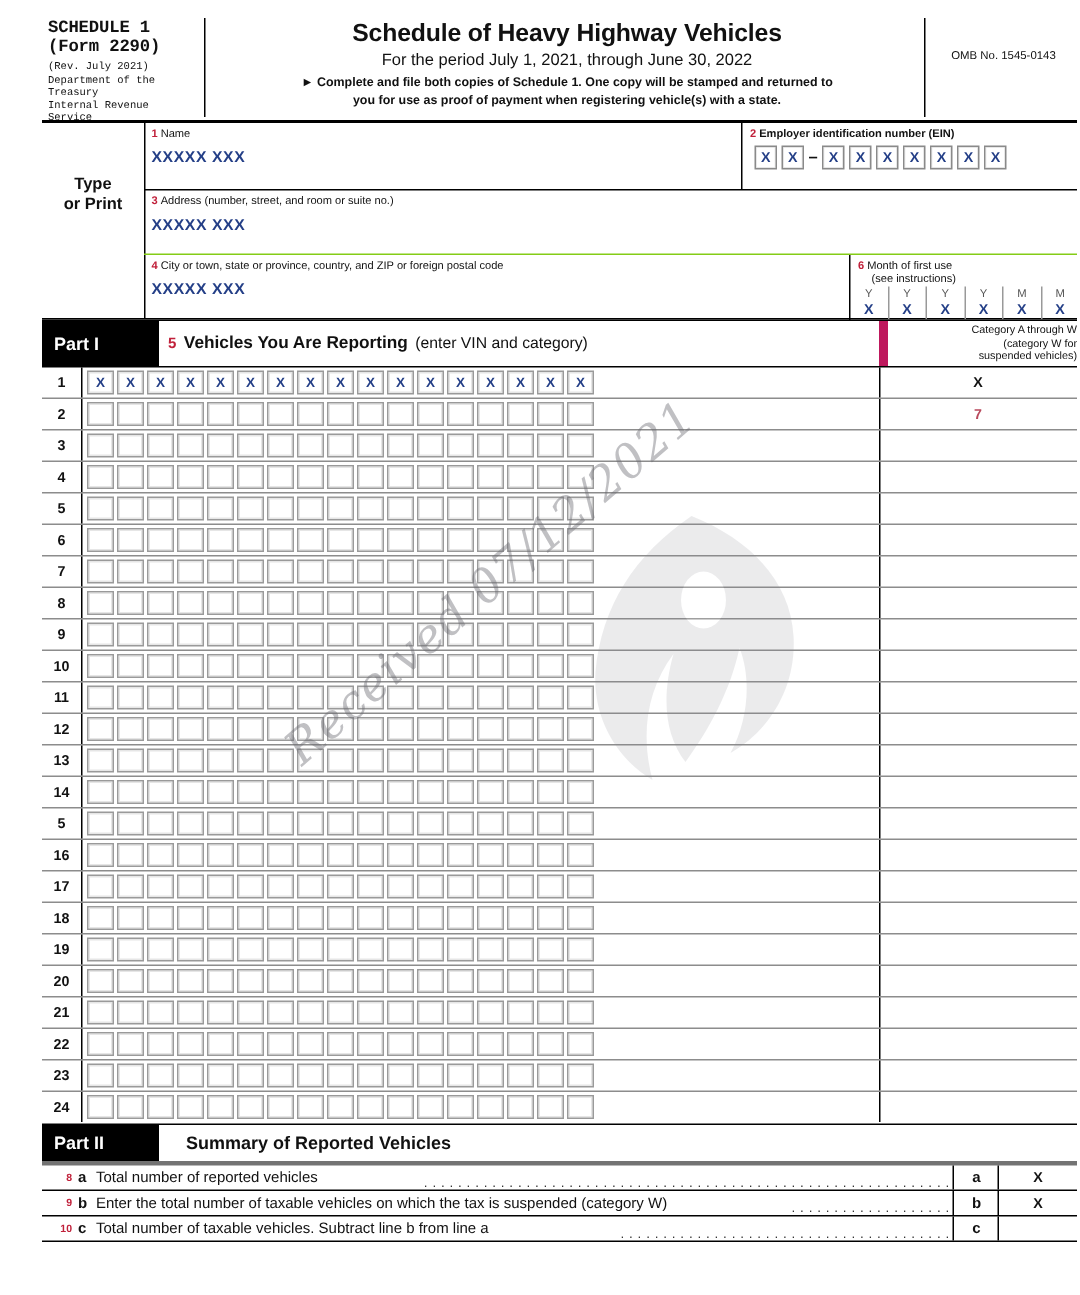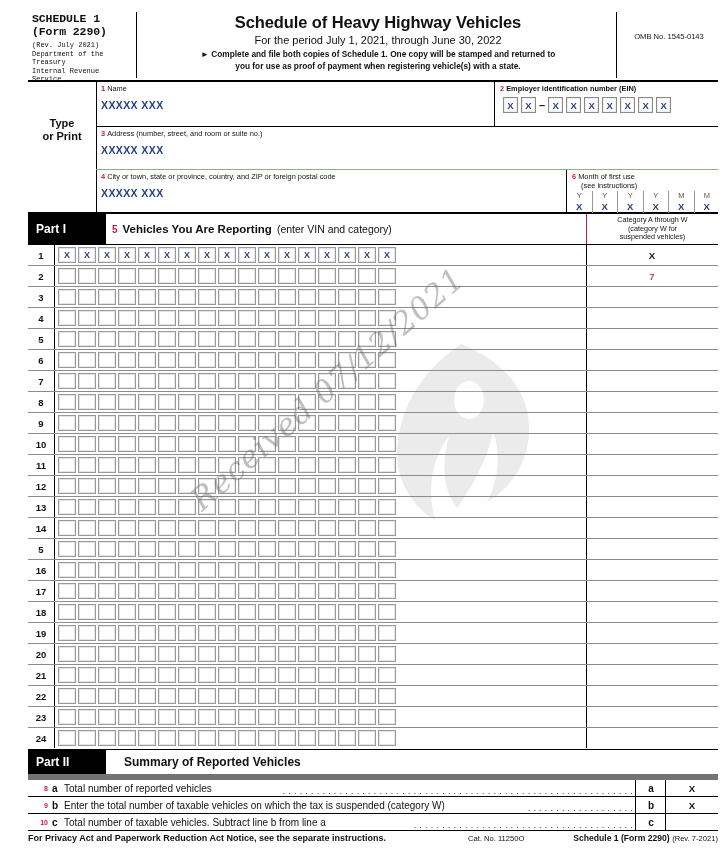--- a/index.html
+++ b/index.html
@@ -134,22 +134,22 @@
     display:flex;align-items:center;padding-left:8px;box-sizing:border-box;
   }
   .part-title{
     position:absolute;left:84px;top:0;height:30px;
     display:flex;align-items:center;font-size:11.5px;font-weight:bold;
   }
   .part-title .num{color:#c0203a;margin-right:5px;font-size:10px;}
   .part-title .light{font-weight:normal;font-size:10.5px;margin-left:5px;}
   .cat-head{
     position:absolute;left:558px;top:0;width:132px;height:30px;
-    border-left:1px solid #be185d;
-    font-size:7.2px;line-height:8.6px;text-align:center;
+    border-left:6px solid #be185d;
+    font-size:7.2px;line-height:8.6px;text-align:right;
     padding-top:2px;box-sizing:border-box;
   }
 
   
   .vin-table{position:relative;border-bottom:1.6px solid #000;}
   .vin-row{
     position:relative;height:21px;
     border-bottom:1px solid #8c8c8c;
     box-sizing:border-box;
   }
@@ -178,21 +178,21 @@
     border-left:1px solid #000;
   }
   .cat-val{
     position:absolute;left:558px;top:0;width:132px;height:20px;
     display:flex;align-items:center;justify-content:center;
     font-size:9.5px;font-weight:bold;color:#111;
   }
   .cat-val.red{color:#b8495c;}
 
   
-  .p2-bar{position:relative;height:24px;border-bottom:6px solid #737373;text-decoration:underline;}
+  .p2-bar{position:relative;height:24px;border-bottom:3px solid #737373;text-decoration:underline;}
   .p2-tag{
     position:absolute;left:0;top:0;width:78px;height:24px;
     background:#000;color:#fff;font-size:12px;font-weight:bold;
     display:flex;align-items:center;padding-left:8px;box-sizing:border-box;
   }
   .p2-title{
     position:absolute;left:96px;top:0;height:24px;display:flex;align-items:center;
     font-size:12px;font-weight:bold;
   }
   .sum-row{
@@ -1006,23 +1006,15 @@
         <div class="sum-row">
           <div class="sum-num">10</div>
           <div class="sum-ltr">c</div>
           <div class="sum-txt">Total number of taxable vehicles. Subtract line b from line a</div>
           <div class="leader" style="width: 242.8px;">.......................................</div>
           <div class="sum-box-l">c</div>
           <div class="sum-box-v"></div>
         </div>
       </div>
 
-    <div class="footer">
-      <div class="f-left">For Privacy Act and Paperwork Reduction Act Notice, see the separate instructions.</div>
-      <div class="f-cat">Cat. No. 11250O</div>
-      <div class="f-right">
-        <span>Schedule 1 (Form 2290)</span>
-        <span class="rev">(Rev. 7-2021)</span>
-      </div>
-    </div>
 
   </div>
 </div>
 
 </body></html>

